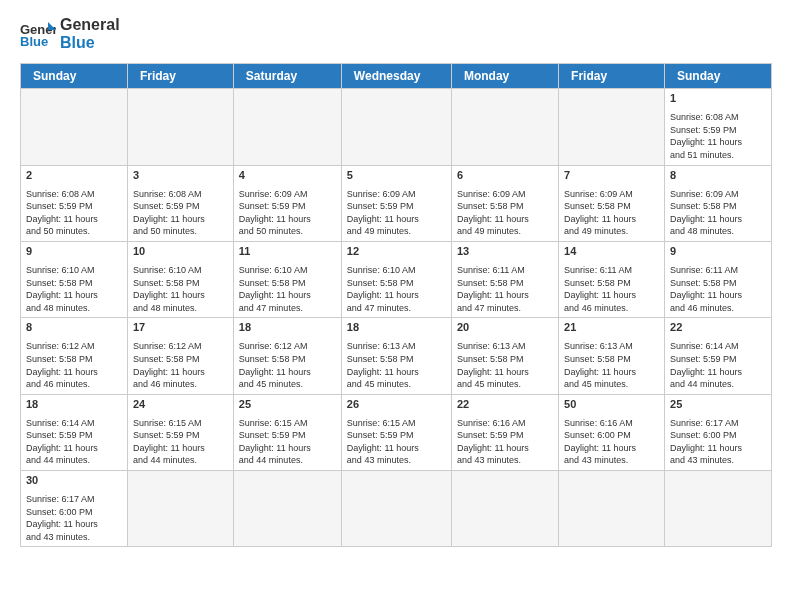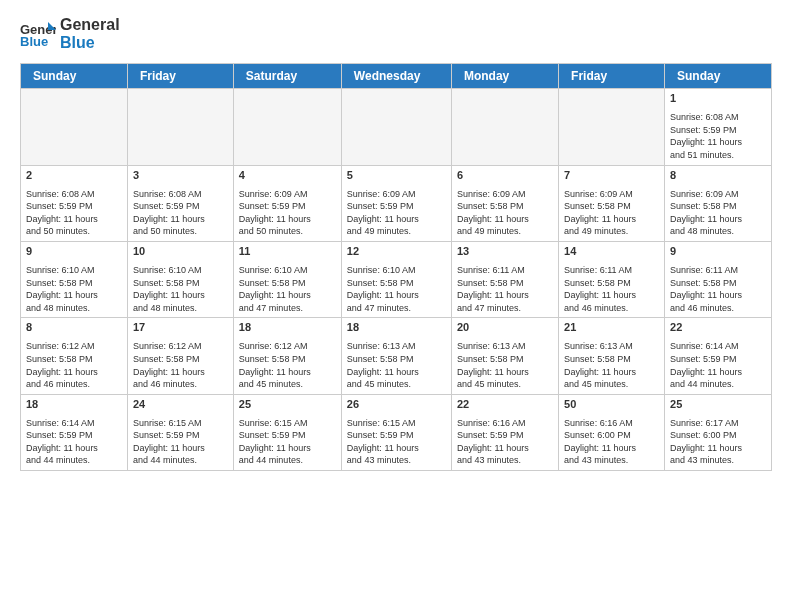--- a/index.html
+++ b/index.html
@@ -240,14 +240,26 @@
         </td>
         <td>
           <div class="day-number">50</div>
           <div class="day-info">Sunrise: 6:16 AM<br>Sunset: 6:00 PM<br>Daylight: 11 hours<br>and 43 minutes.</div>
         </td>
         <td>
           <div class="day-number">25</div>
           <div class="day-info">Sunrise: 6:17 AM<br>Sunset: 6:00 PM<br>Daylight: 11 hours<br>and 43 minutes.</div>
         </td>
       </tr>
+      <tr class="last-row">
+        <td>
+          <div class="day-number">30</div>
+          <div class="day-info">Sunrise: 6:17 AM<br>Sunset: 6:00 PM<br>Daylight: 11 hours<br>and 43 minutes.</div>
+        </td>
+        <td class="empty"></td>
+        <td class="empty"></td>
+        <td class="empty"></td>
+        <td class="empty"></td>
+        <td class="empty"></td>
+        <td class="empty"></td>
+      </tr>
     </tbody>
 </table>
 
 </body></html>

